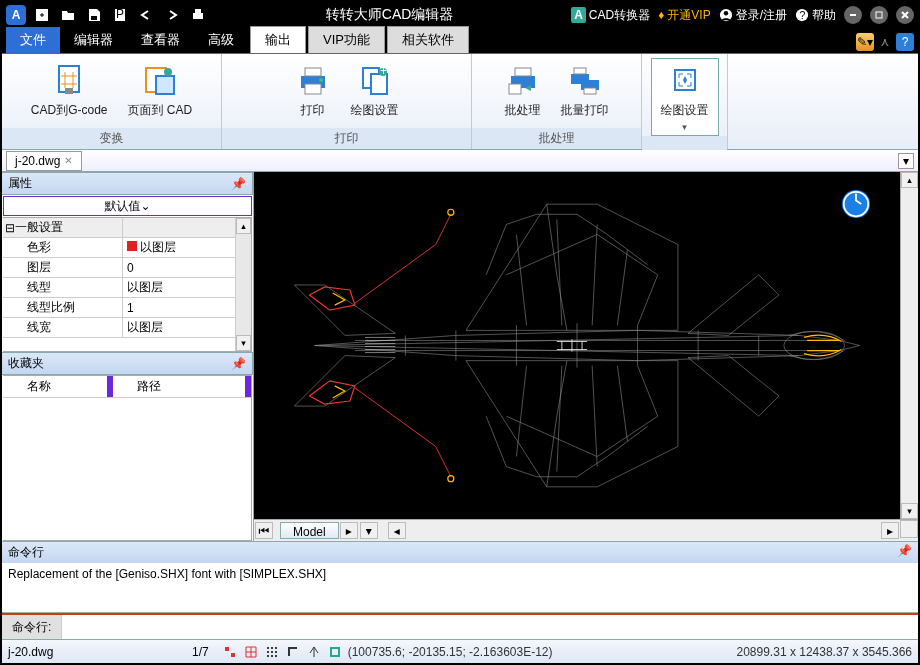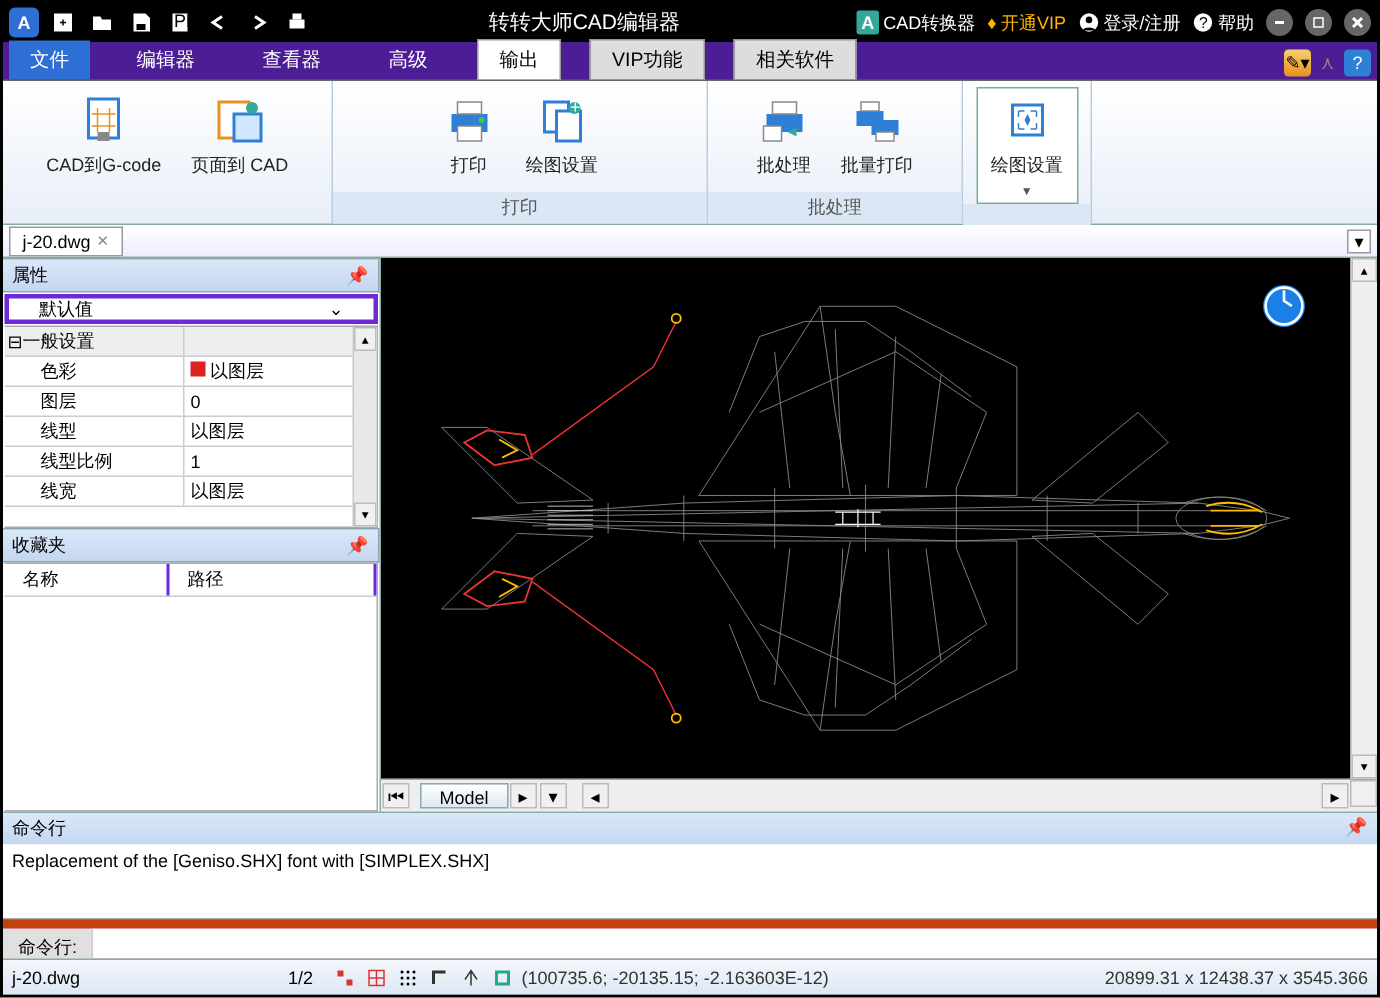--- a/index.html
+++ b/index.html
@@ -9,21 +9,21 @@
 .tb-btn{width:20px;height:20px;display:flex;align-items:center;justify-content:center;color:#fff;cursor:pointer}
 .tb-btn svg{width:16px;height:16px}
 .title-text{flex:1;text-align:center;font-size:14px}
 .tb-right{display:flex;align-items:center;gap:8px}
 .tb-link{color:#fff;cursor:pointer;display:flex;align-items:center;gap:3px}
 .vip{color:#ffb400}
 .win-btn{width:18px;height:18px;border-radius:50%;display:flex;align-items:center;justify-content:center;cursor:pointer}
 .win-min{background:#666}
 .win-max{background:#666}
 .win-close{background:#666}
-.menubar{background:#4c1d95;height:26px;display:flex;align-items:flex-end;padding-left:4px;gap:17px;border-bottom:1px solid #666}
+.menubar{background:#000000;height:26px;display:flex;align-items:flex-end;padding-left:4px;gap:0;border-bottom:1px solid #666}
 .menu-item{padding:4px 14px;color:#fff;cursor:pointer;font-size:13px}
 .menu-item.active{background:#2e6fd6;color:#fff}
 .menu-item.tab{background:#ddd;color:#000;border:1px solid #999;border-bottom:none;margin-left:2px}
 .menu-item.tab.sel{background:#fff}
 .menubar-right{margin-left:auto;display:flex;gap:2px;padding-right:4px;padding-bottom:2px}
 .mr-btn{width:18px;height:18px;cursor:pointer;display:flex;align-items:center;justify-content:center;border-radius:3px}
 .ribbon{height:96px;background:linear-gradient(#fff,#e8eef8);border-bottom:1px solid #8aa;display:flex}
 .rgroup{border-right:1px solid #bcd;display:flex;flex-direction:column;align-items:center;padding:4px 0 0}
 .rbuttons{display:flex;flex:1}
 .rbtn{display:flex;flex-direction:column;align-items:center;justify-content:flex-start;padding:4px 10px;cursor:pointer;gap:4px}
@@ -33,49 +33,49 @@
 .rgroup-label{font-size:12px;color:#555;text-align:center;width:100%;padding:2px 0;background:#dce7f5}
 .doc-tabs{height:22px;background:linear-gradient(#fff,#eef);border-bottom:1px solid #8aa;display:flex;align-items:center;padding-left:4px}
 .doc-tab{background:#fff;border:1px solid #999;padding:2px 8px;font-size:12px;display:flex;align-items:center;gap:4px;cursor:pointer}
 .doc-tab .x{color:#888;font-size:10px}
 .doc-tabs .drop{margin-left:auto;margin-right:4px;width:16px;height:16px;border:1px solid #999;background:#fff;cursor:pointer;display:flex;align-items:center;justify-content:center}
 .workspace{flex:1;display:flex;min-height:0}
 .left-panels{width:252px;display:flex;flex-direction:column;border-right:1px solid #8aa}
 .panel{display:flex;flex-direction:column}
 .panel-head{background:linear-gradient(#dbe7f8,#c4d7f0);border:1px solid #8aa;border-left:none;padding:2px 6px;font-size:12px;display:flex;align-items:center}
 .panel-head .pin{margin-left:auto;cursor:pointer}
-.prop-select{border:3px solid #6d28d9;margin:1px;height:20px;display:flex;align-items:center;padding:0 20px;justify-content:space-between;cursor:pointer}
+.prop-select{border:1px solid #6d28d9;margin:1px;height:20px;display:flex;align-items:center;padding:0 4px;justify-content:center;cursor:pointer}
 .prop-body{flex:1;overflow:auto;border:1px solid #aaa;border-left:none;margin:0 1px;display:flex}
 .prop-rows{flex:1}
 .prop-scroll{width:16px;background:#e8e8e8;border-left:1px solid #ccc;display:flex;flex-direction:column}
 .sc-btn{height:16px;display:flex;align-items:center;justify-content:center;border:1px solid #bbb;background:#f0f0f0;cursor:pointer;font-size:9px}
 .sc-track{flex:1}
 .prop-row{display:flex;border-bottom:1px solid #ccc;height:20px;align-items:center}
 .prop-row.header{background:#eee}
 .prop-label{width:120px;padding-left:2px;border-right:1px solid #ccc;height:100%;display:flex;align-items:center}
 .prop-label.indent{padding-left:24px}
 .prop-val{flex:1;padding-left:4px}
 .favorites-body{flex:1;border:1px solid #aaa;border-left:none;margin:0 1px}
 .fav-head{display:flex;border-bottom:1px solid #ccc;background:#fff}
-.fav-col{padding:2px 12px;border-right:2px solid #6d28d9}
+.fav-col{padding:2px 24px;border-right:6px solid #6d28d9}
 .canvas-area{flex:1;display:flex;flex-direction:column;min-width:0}
 .canvas-wrap{flex:1;display:flex;min-height:0}
 .canvas{flex:1;background:#000;position:relative;overflow:hidden}
 .canvas svg{width:100%;height:100%}
 .badge{position:absolute;top:18px;right:30px;width:28px;height:28px;background:#1a7fe6;border-radius:50%;display:flex;align-items:center;justify-content:center;color:#fff;cursor:pointer}
 .vscroll{width:18px;background:#eee;border-left:1px solid #aaa;display:flex;flex-direction:column}
 .hscroll-row{height:22px;display:flex;border-top:1px solid #aaa;background:#eee}
 .model-tab{background:linear-gradient(#fff,#e0e8f4);border:1px solid #8aa;padding:2px 12px;margin:2px 0 2px 6px;cursor:pointer;font-size:12px}
 .hscroll-row .nav{width:18px;display:flex;align-items:center;justify-content:center;cursor:pointer;border:1px solid #bbb;background:#f0f0f0;margin:2px 1px}
 .hscroll-row .track{flex:1;margin:2px 0}
 .cmd-panel{border-top:1px solid #8aa}
 .cmd-head{background:linear-gradient(#dbe7f8,#c4d7f0);padding:2px 6px;font-size:12px;display:flex}
 .cmd-head .pin{margin-left:auto}
 .cmd-body{height:50px;background:#fff;padding:4px 6px;font-size:12px;border-bottom:1px solid #aaa}
-.cmd-input-row{display:flex;align-items:flex-start;background:#be185d;border-top:6px solid #c2410c;height:26px}
+.cmd-input-row{display:flex;align-items:flex-start;background:#6d28d9;border-top:2px solid #c2410c;height:26px}
 .cmd-label{background:#e0e0e0;padding:4px 10px;border-right:1px solid #ccc}
 .cmd-input{flex:1;border:none;background:#fff;padding:4px;height:100%}
 .statusbar{height:24px;background:linear-gradient(#f4f7fc,#dde7f4);border-top:1px solid #8aa;display:flex;align-items:center;padding:0 6px;gap:4px;font-size:12px}
 .statusbar .fname{width:180px}
 .statusbar .icons{display:flex;gap:3px;margin-left:8px}
 .st-icon{width:18px;height:18px;display:flex;align-items:center;justify-content:center;cursor:pointer}
 .statusbar .coord{color:#333}
 .statusbar .dims{margin-left:auto;color:#333}
 .red-sq{width:10px;height:10px;background:#d22;display:inline-block;margin-right:3px}
 .sep-corner{width:18px;height:18px;border:1px solid #bbb;background:#f0f0f0}
@@ -196,20 +196,21 @@
         <div class="rbtn-icon">
             <svg viewBox="0 0 36 36">
               <rect x="4" y="6" width="20" height="24" fill="#fff" stroke="#e89020" stroke-width="2"></rect>
               <rect x="14" y="14" width="18" height="18" fill="#cfe8ff" stroke="#2e7fd6" stroke-width="2"></rect>
               <circle cx="26" cy="10" r="4" fill="#3a9"></circle>
             </svg>
           </div>
         <div class="rbtn-label">页面到 CAD</div>
       </div>
     </div>
+    <div class="rgroup-label">变换</div>
   </div>
   <div class="rgroup" style="flex:0 0 250px">
     <div class="rbuttons">
       <div class="rbtn">
         <div class="rbtn-icon">
             <svg viewBox="0 0 36 36">
               <rect x="6" y="14" width="24" height="12" fill="#2e7fd6"></rect>
               <rect x="10" y="6" width="16" height="8" fill="#fff" stroke="#888"></rect>
               <rect x="10" y="22" width="16" height="10" fill="#fff" stroke="#888"></rect>
               <circle cx="26" cy="18" r="2" fill="#3c5"></circle>
@@ -431,21 +432,21 @@
     </div>
   <div class="cmd-body">Replacement of the [Geniso.SHX] font with [SIMPLEX.SHX]</div>
   <div class="cmd-input-row">
     <div class="cmd-label">命令行:</div>
     <input class="cmd-input" style="">
   </div>
 </div>
 
 <div class="statusbar">
   <div class="fname">j-20.dwg</div>
-  <div>1/2</div>
+  <div>1/7</div>
   <div class="icons">
     <div class="st-icon">
         <svg width="14" height="14" viewBox="0 0 14 14">
           <path d="M2 2h4v4H2zM8 8h4v4H8z" fill="#d33"></path>
         </svg>
       </div>
     <div class="st-icon">
         <svg width="14" height="14" viewBox="0 0 14 14">
           <path d="M2 2h10v10H2zM2 7h10M7 2v10" stroke="#d33" fill="none"></path>
         </svg>

